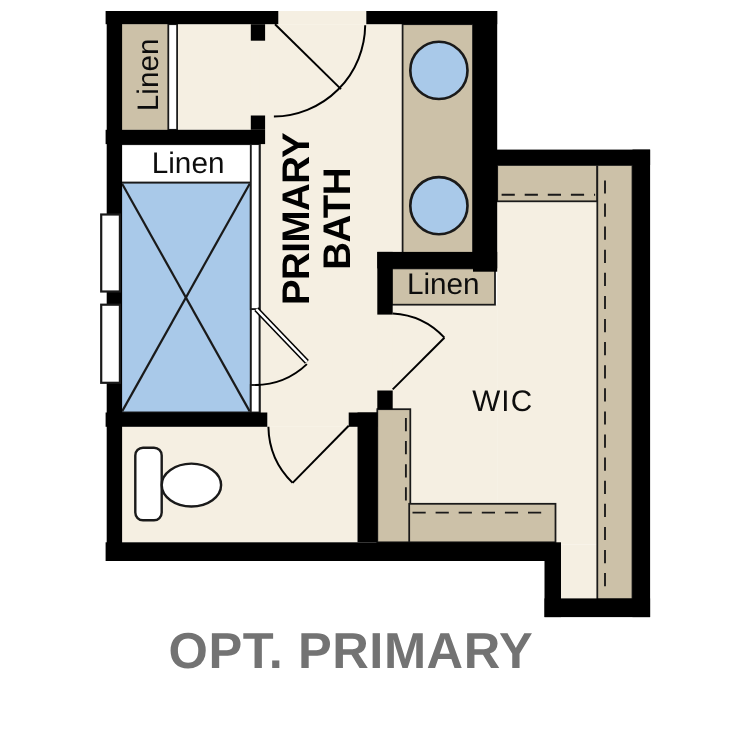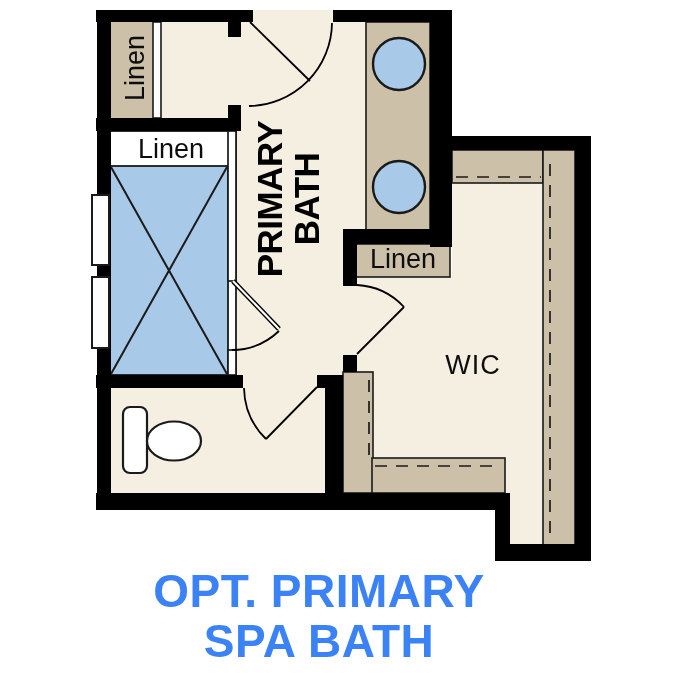--- a/index.html
+++ b/index.html
@@ -27,24 +27,24 @@
   .lbl{
     position:absolute;transform:translate(-50%,-50%);
     font-size:27px;color:#0d0d0d;white-space:nowrap;line-height:1;
   }
   .lbl.rot{transform:translate(-50%,-50%) rotate(-90deg);}
   #label-primary-bath{
     position:absolute;transform:translate(-50%,-50%) rotate(-90deg);
     font-size:35px;font-weight:bold;color:#000;letter-spacing:-0.5px;
     line-height:37px;text-align:center;white-space:nowrap;
   }
-  #label-wic{letter-spacing:1px;margin-left:16px;}
+  #label-wic{letter-spacing:1px;}
   #plan-title{
     position:absolute;left:0;top:566px;width:638px;text-align:center;
-    font-size:46px;font-weight:bold;color:#3b82f6;line-height:50px;letter-spacing:0.5px;
+    font-size:46px;font-weight:bold;color:#737373;line-height:50px;letter-spacing:0.5px;
   }
 </style>
 </head>
 <body>
 
 <div id="stage">
 
   <svg id="plan-svg" width="687" height="687" viewBox="0 0 687 687">
 
     <g>
@@ -140,16 +140,15 @@
   <div class="lbl" style="left:171px;top:149px;">Linen</div>
   <div id="label-primary-bath" style="left:288px;top:199px;">
     <div>PRIMARY</div>
     <div>BATH</div>
   </div>
   <div class="lbl" style="left:403px;top:259px;">Linen</div>
   <div class="lbl" id="label-wic" style="left:457px;top:365px;">WIC</div>
 
   <div id="plan-title">
     <div>OPT. PRIMARY</div>
-    <div>SPA BATH</div>
   </div>
 
 </div>
 
 </body></html>

